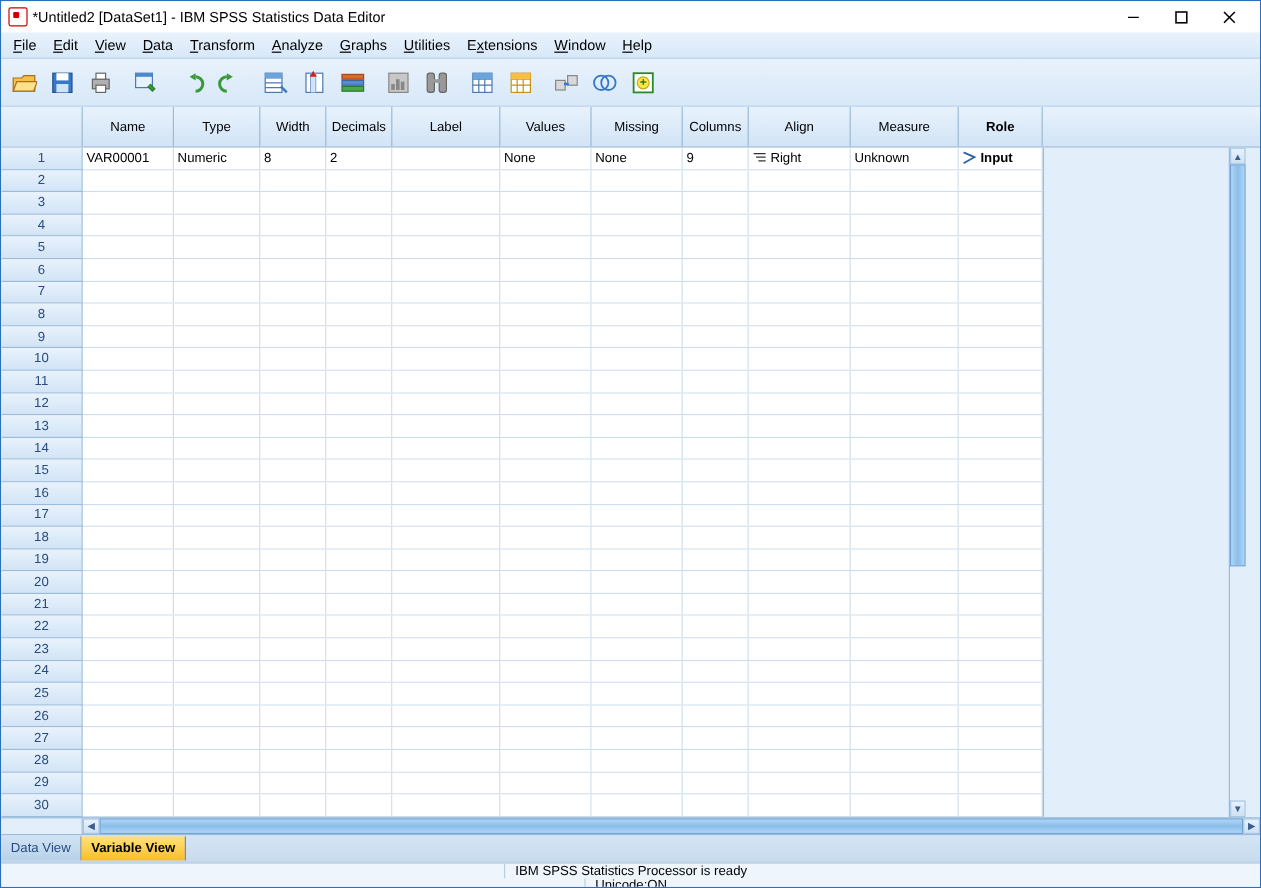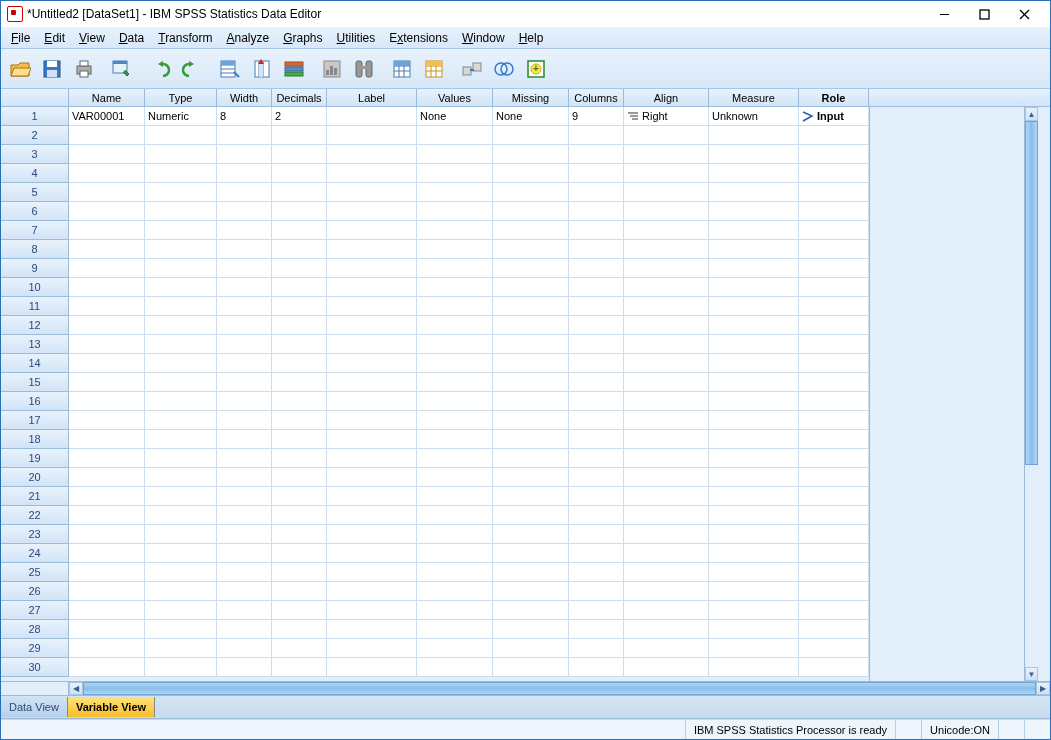--- a/index.html
+++ b/index.html
@@ -12,21 +12,21 @@
   .winbtn svg{width:11px;height:11px;}
   .menubar { height:22px; background: linear-gradient(#e8f2fc,#d8e8f8); display:flex; align-items:center; padding:0 10px; gap:14px; font-size:12px; border-bottom:1px solid #a7c7e7; }
   .menubar span { cursor:default; }
   .menubar .ul{text-decoration:underline;}
   .toolbar { height:40px; background: linear-gradient(#e8f2fc,#d8e8f8); display:flex; align-items:center; padding:2px 4px; gap:2px; border-bottom:1px solid #a7c7e7;}
   .toolbar .tbtn { width:30px; height:30px; display:flex; align-items:center; justify-content:center; border:1px solid transparent; border-radius:2px;}
   .toolbar .tsep { width:4px; height:30px; }
   .toolbar svg{width:22px;height:22px;}
   .main-area { flex:1; display:flex; overflow:hidden; background:#e2eefa;}
   .grid-wrap { flex:1; display:flex; flex-direction:column; overflow:hidden;}
-  .grid-hdr { display:flex; height:18px; background: linear-gradient(#e8f2fc,#d2e4f6); border-bottom:1px solid #9abbd9;text-align:center;}
+  .grid-hdr { display:flex; height:34px; background: linear-gradient(#e8f2fc,#d2e4f6); border-bottom:1px solid #9abbd9;text-align:center;}
   .rowhdr-col { width:68px; flex-shrink:0; background: linear-gradient(#e8f2fc,#d2e4f6); border-right:1px solid #9abbd9;}
   .colhdr { border-right:1px solid #9abbd9; display:flex; align-items:center; justify-content:center; font-size:11px; }
   .grid-body { flex:1; overflow:hidden; display:flex;}
   .rowhdrs { width:68px; flex-shrink:0; display:flex; flex-direction:column;}
   .rowhdr { height:19px; background: linear-gradient(#e8f2fc,#d2e4f6); border-bottom:1px solid #9abbd9; border-right:1px solid #9abbd9; display:flex; align-items:center; justify-content:center; color:#2a4b7c; font-size:11px;}
   .cells { display:flex; flex-direction:column;}
   .row { display:flex; height:19px; border-bottom:1px solid #cdddec;}
   .cell { border-right:1px solid #cdddec; padding:1px 3px; font-size:11px; display:flex; align-items:center; background:#fff;}
   .cell.icon-cell svg{width:12px;height:11px;margin-right:3px;}
   .right-pad { width:155px; background:#e2eefa; border-left:1px solid #9abbd9;}
@@ -36,21 +36,21 @@
   .vscroll .track{flex:1;}
   .hscroll-row{height:14px;display:flex;background:#e2eefa;border-top:1px solid #9abbd9;}
   .hscroll-row .corner{width:68px;border-right:1px solid #9abbd9;}
   .hscroll-row .hs{flex:1;display:flex;}
   .hscroll-row .arrow{width:14px;background:linear-gradient(#e8f2fc,#cfe0f1);border:1px solid #a7c7e7;display:flex;align-items:center;justify-content:center;font-size:8px;color:#3a5f8a;}
   .hscroll-row .thumb{flex:1;background:linear-gradient(#b0d4f8,#8abee8,#b0d4f8);border:1px solid #6fa5d4;}
   .view-tabs{height:24px;background:linear-gradient(#d4e4f4,#c8dbed);display:flex;align-items:center;border-top:1px solid #9abbd9;border-bottom:1px solid #9abbd9;}
   .vtab{padding:4px 8px;font-size:11px;border-right:1px solid #888;display:flex;align-items:center;}
   .vtab.data{background:linear-gradient(#d0e2f4,#b8d2ea);color:#2a4b7c;}
   .vtab.var{background:linear-gradient(#ffe27a,#f9bd2c);color:#000;font-weight:bold;}
-  .statusbar{height:20px;background:#eef5fc;display:flex;align-items:center;font-size:11px;border-top:1px solid #c8dbed;}
+  .statusbar{height:20px;background:#eef5fc;display:flex;align-items:center;font-size:11px;border-top:1px solid #c8dbed;flex-direction:column;}
   .statusbar .seg{border-left:1px solid #b7cde3;padding:0 8px;height:100%;display:flex;align-items:center;}
   .statusbar .flex{flex:1;}
   
   .c0{width:76px;} .c1{width:72px;} .c2{width:55px;} .c3{width:55px;} .c4{width:90px;}
   .c5{width:76px;} .c6{width:76px;} .c7{width:55px;} .c8{width:85px;} .c9{width:90px;} .c10{width:70px;font-weight:bold;}
 </style>
 </head>
 <body>
 
 <div class="titlebar">

